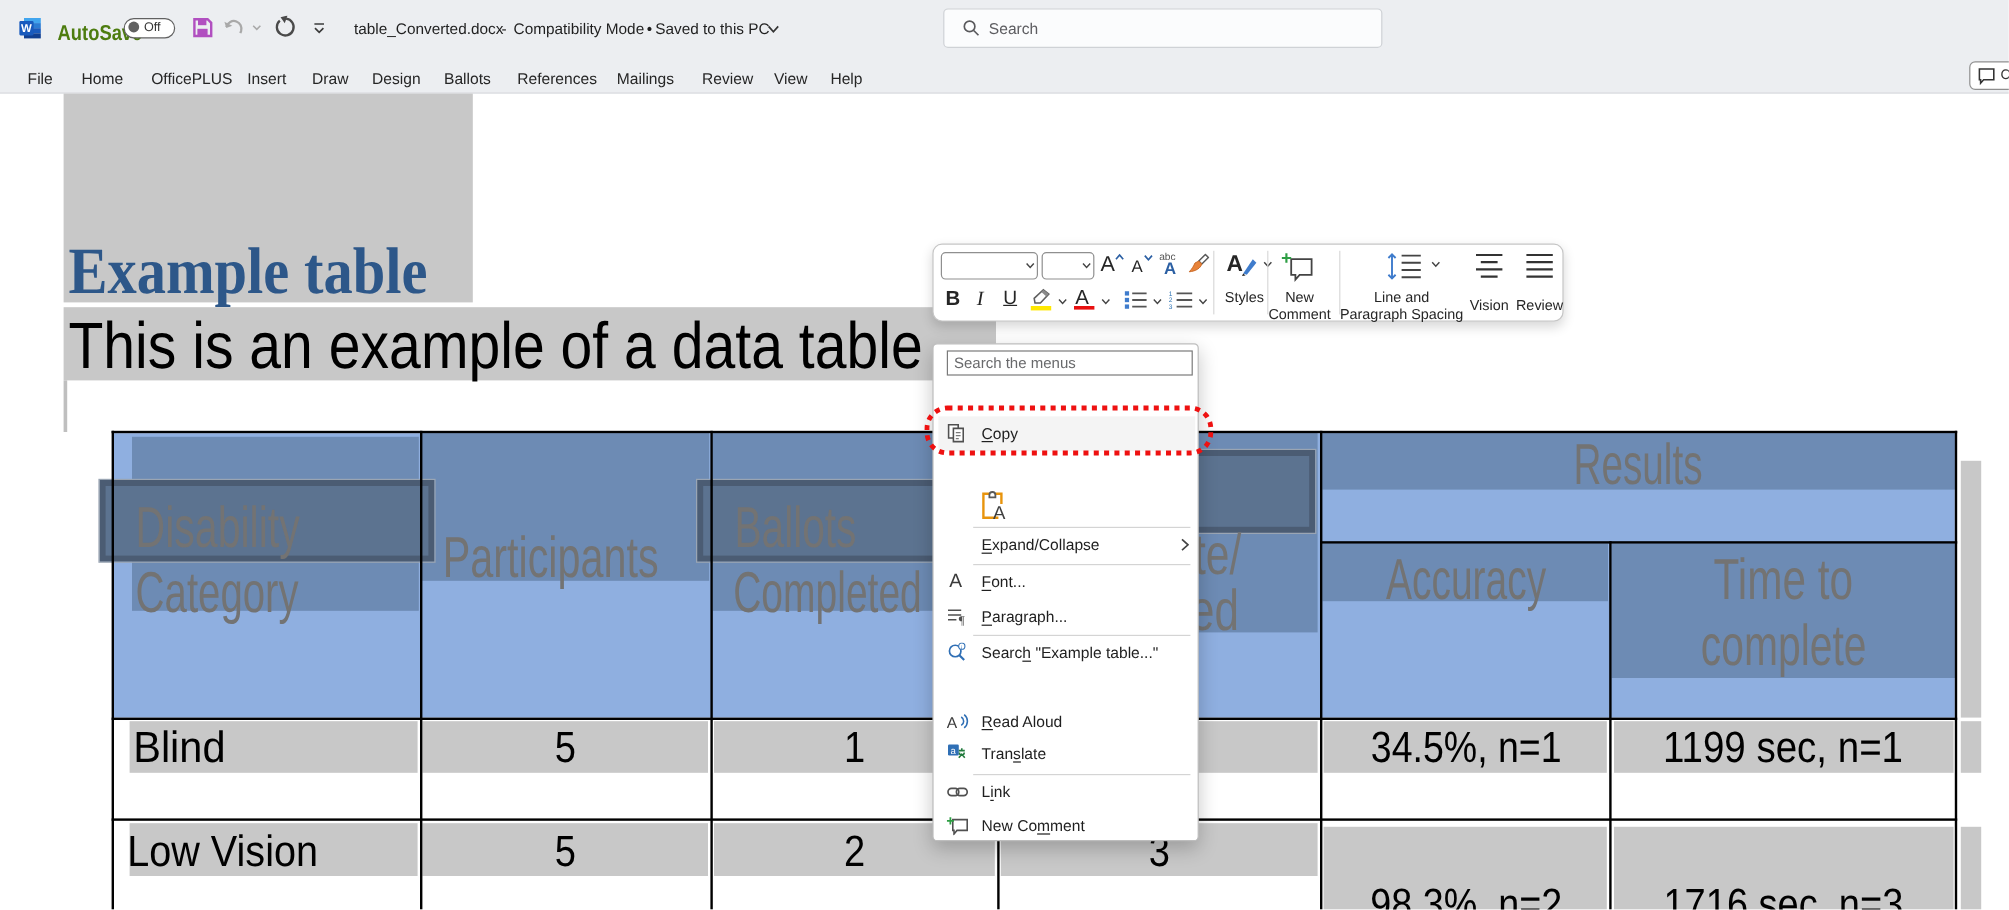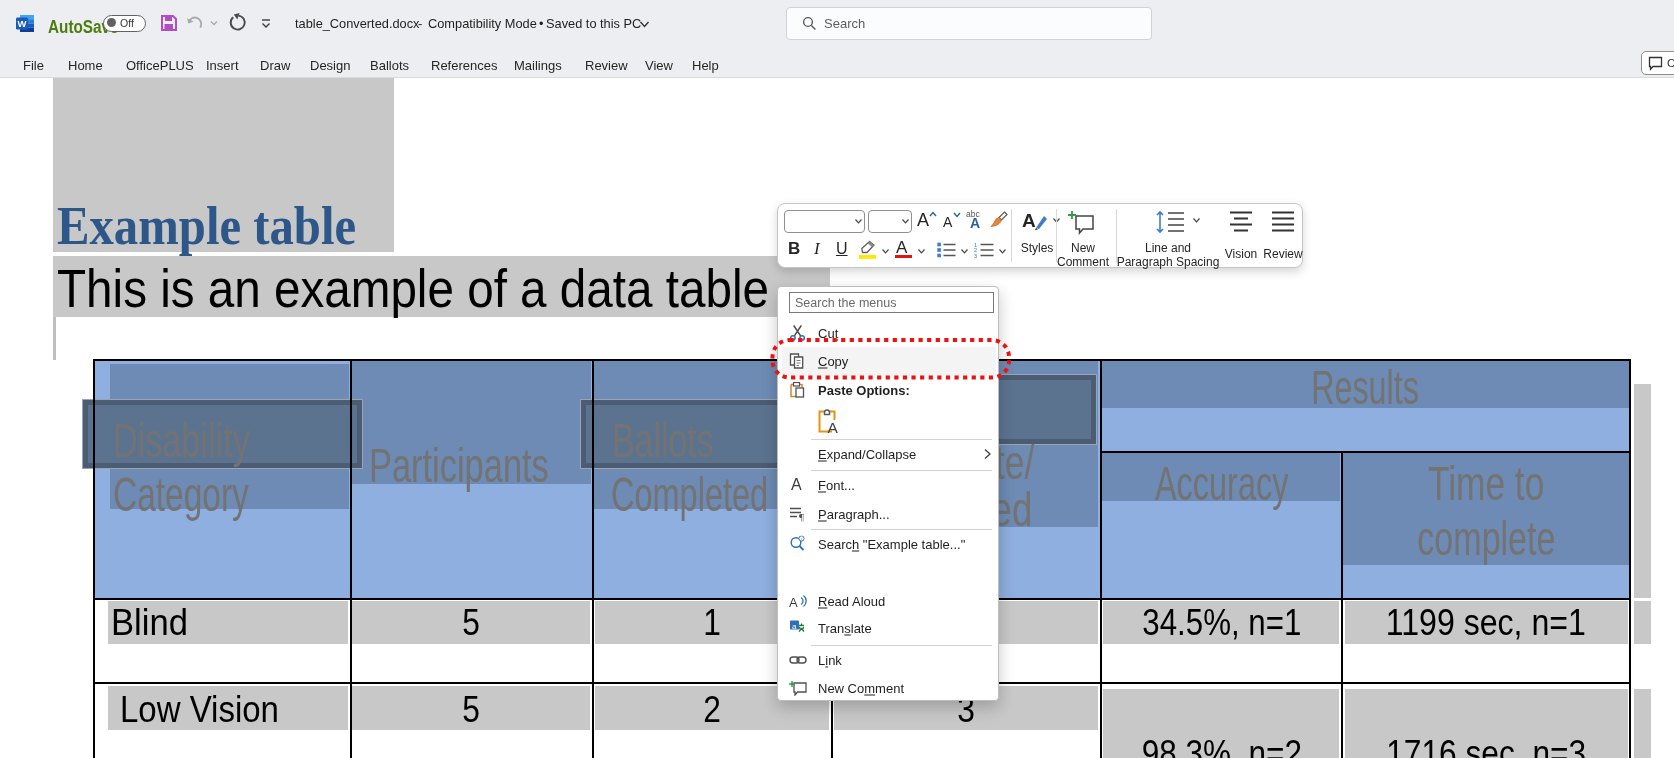--- a/index.html
+++ b/index.html
@@ -167,21 +167,21 @@
 <div class="hd ctr" style="left:1102px;top:363.8px;width:527px"><span id="w9" style="transform:scaleX(0.672)">Results</span></div>
 <div class="hd ctr" style="left:1102px;top:460.3px;width:240px"><span id="w10" style="transform:scaleX(0.676)">Accuracy</span></div>
 <div class="hd ctr" style="left:1343px;top:460.4px;width:286px"><span id="w11" style="transform:scaleX(0.735)">Time to</span></div>
 <div class="hd ctr" style="left:1343px;top:515.3px;width:286px"><span id="w12" style="transform:scaleX(0.709)">complete</span></div>
 <div class="dt nw" style="left:111px;top:604.8px"><span id="w13" style="transform:scaleX(0.948)">Blind</span></div>
 <div class="dt ctr" style="left:351px;top:604.8px;width:240px"><span id="w14" style="transform:scaleX(0.87)">5</span></div>
 <div class="dt ctr" style="left:594px;top:604.8px;width:237px"><span id="w15" style="transform:scaleX(0.87)">1</span></div>
 <div class="dt ctr" style="left:833px;top:604.8px;width:267px"><span id="w16" style="transform:scaleX(0.87)">4</span></div>
 <div class="dt ctr" style="left:1102px;top:604.8px;width:239px"><span id="w17" style="transform:scaleX(0.856)">34.5%, n=1</span></div>
 <div class="dt ctr" style="left:1343px;top:604.8px;width:286px"><span id="w18" style="transform:scaleX(0.879)">1199 sec, n=1</span></div>
-<div class="dt nw" style="left:120px;top:691.8px"><span id="w19" style="transform:scaleX(0.904)">Low Vision</span></div>
+<div class="dt nw" style="left:106px;top:691.8px"><span id="w19" style="transform:scaleX(0.904)">Low Vision</span></div>
 <div class="dt ctr" style="left:351px;top:691.8px;width:240px"><span id="w20" style="transform:scaleX(0.87)">5</span></div>
 <div class="dt ctr" style="left:594px;top:691.8px;width:237px"><span id="w21" style="transform:scaleX(0.87)">2</span></div>
 <div class="dt ctr" style="left:833px;top:691.8px;width:267px"><span id="w22" style="transform:scaleX(0.87)">3</span></div>
 <div class="dt ctr" style="left:1102px;top:736.3px;width:239px"><span id="w23" style="transform:scaleX(0.862)">98.3%, n=2</span></div>
 <div class="dt ctr" style="left:1343px;top:736.3px;width:286px"><span id="w24" style="transform:scaleX(0.868)">1716 sec, n=3</span></div>
 
 <div class="abs" style="left:777px;top:203px;width:526px;height:64.5px;background:#fff;border:1px solid #c6c6c6;border-radius:8px;box-shadow:0 4px 10px rgba(0,0,0,.16);box-sizing:border-box;z-index:20">
   <div class="abs" style="left:6px;top:6px;width:81px;height:23px;border:1px solid #8f8f8f;border-radius:4px;box-sizing:border-box"></div>
   <svg class="abs" style="left:76px;top:14px" width="9" height="7" viewBox="0 0 9 7">
       <path d="M1.5 1.5 L4.5 4.8 L7.5 1.5" fill="none" stroke="#444" stroke-width="1.2"></path>
@@ -270,45 +270,28 @@
   </svg>
   <svg class="abs" style="left:220px;top:44px" width="9" height="7" viewBox="0 0 9 7">
       <path d="M1.5 1.5 L4.5 4.8 L7.5 1.5" fill="none" stroke="#444" stroke-width="1.2"></path>
     </svg>
 </div>
 
 <div class="abs" style="left:777px;top:286px;width:222px;height:415px;background:#fff;border:1px solid #bdbdbd;border-radius:4px;box-shadow:0 6px 16px rgba(0,0,0,.22);box-sizing:border-box;z-index:30">
   <div class="abs" style="left:11px;top:5px;width:205px;height:20.5px;border:1px solid #7a7a7a;box-sizing:border-box">
     <div class="abs nw" style="left:5px;top:2.5px;font-size:12.5px;color:#68696b">Search the menus</div>
   </div>
-  <div class="mrow" style="top:31.7px">
-    <svg class="ric" width="17" height="17" viewBox="0 0 17 17">
-      <path d="M4.7 1 L11.8 11.6 M12.3 1 L5.2 11.6" stroke="#4d4d4d" stroke-width="1.5"></path>
-      <circle cx="3.9" cy="13.4" r="2.2" fill="none" stroke="#2f6fb5" stroke-width="1.5"></circle>
-      <circle cx="13.1" cy="13.4" r="2.2" fill="none" stroke="#2f6fb5" stroke-width="1.5"></circle>
-    </svg>
-    <div class="lbl">Cu<u>t</u></div>
-  </div>
   <div class="abs" style="left:4px;top:60px;width:214px;height:29px;background:#f4f4f4"></div>
   <div class="mrow" style="top:60.1px">
     <svg class="ric" width="17" height="17" viewBox="0 0 17 17">
       <path d="M1.5 1.5 h8 v11 h-8 z" fill="#fff" stroke="#505050" stroke-width="1.3"></path>
       <path d="M5.5 4.5 h8.2 v11 h-8.2 z" fill="#fff" stroke="#505050" stroke-width="1.3"></path>
       <path d="M7.5 8 h4 M7.5 10.5 h4 M7.5 13 h2.5" stroke="#7a7a7a" stroke-width="1"></path>
     </svg>
     <div class="lbl"><u>C</u>opy</div>
-  </div>
-  <div class="mrow" style="top:88.6px">
-    <svg class="ric" width="17" height="17" viewBox="0 0 17 17">
-      <path d="M2 3 h4 M2 3 v12 h7" fill="none" stroke="#d1862c" stroke-width="1.5"></path>
-      <path d="M10 3 h3 v3" fill="none" stroke="#d1862c" stroke-width="1.5"></path>
-      <rect x="7" y="6.5" width="7.5" height="9" fill="#fff" stroke="#505050" stroke-width="1.3"></rect>
-      <rect x="4.5" y="1" width="6" height="3.5" fill="#fff" stroke="#505050" stroke-width="1.2"></rect>
-    </svg>
-    <div class="lbl" style="font-weight:bold">Paste Options:</div>
   </div>
   <div class="abs" style="left:40px;top:121px;width:24px;height:25px">
     <svg width="24" height="25" viewBox="0 0 24 25">
       <path d="M6.5 3.5 H1.5 V23.5 H14" fill="none" stroke="#e8940c" stroke-width="2"></path>
       <path d="M11.5 3.5 H16.5 V12" fill="none" stroke="#e8940c" stroke-width="2"></path>
       <path d="M6.5 6.5 V4.5 A2.5 2.5 0 0 1 11.5 4.5 V6.5 Z" fill="#fff" stroke="#5a5a5a" stroke-width="1.5"></path>
       <text x="9.5" y="24.5" font-size="15.5" fill="#3f3f3f" font-family="Liberation Sans">A</text>
     </svg>
   </div>
   <div class="msep" style="top:151.9px"></div>

